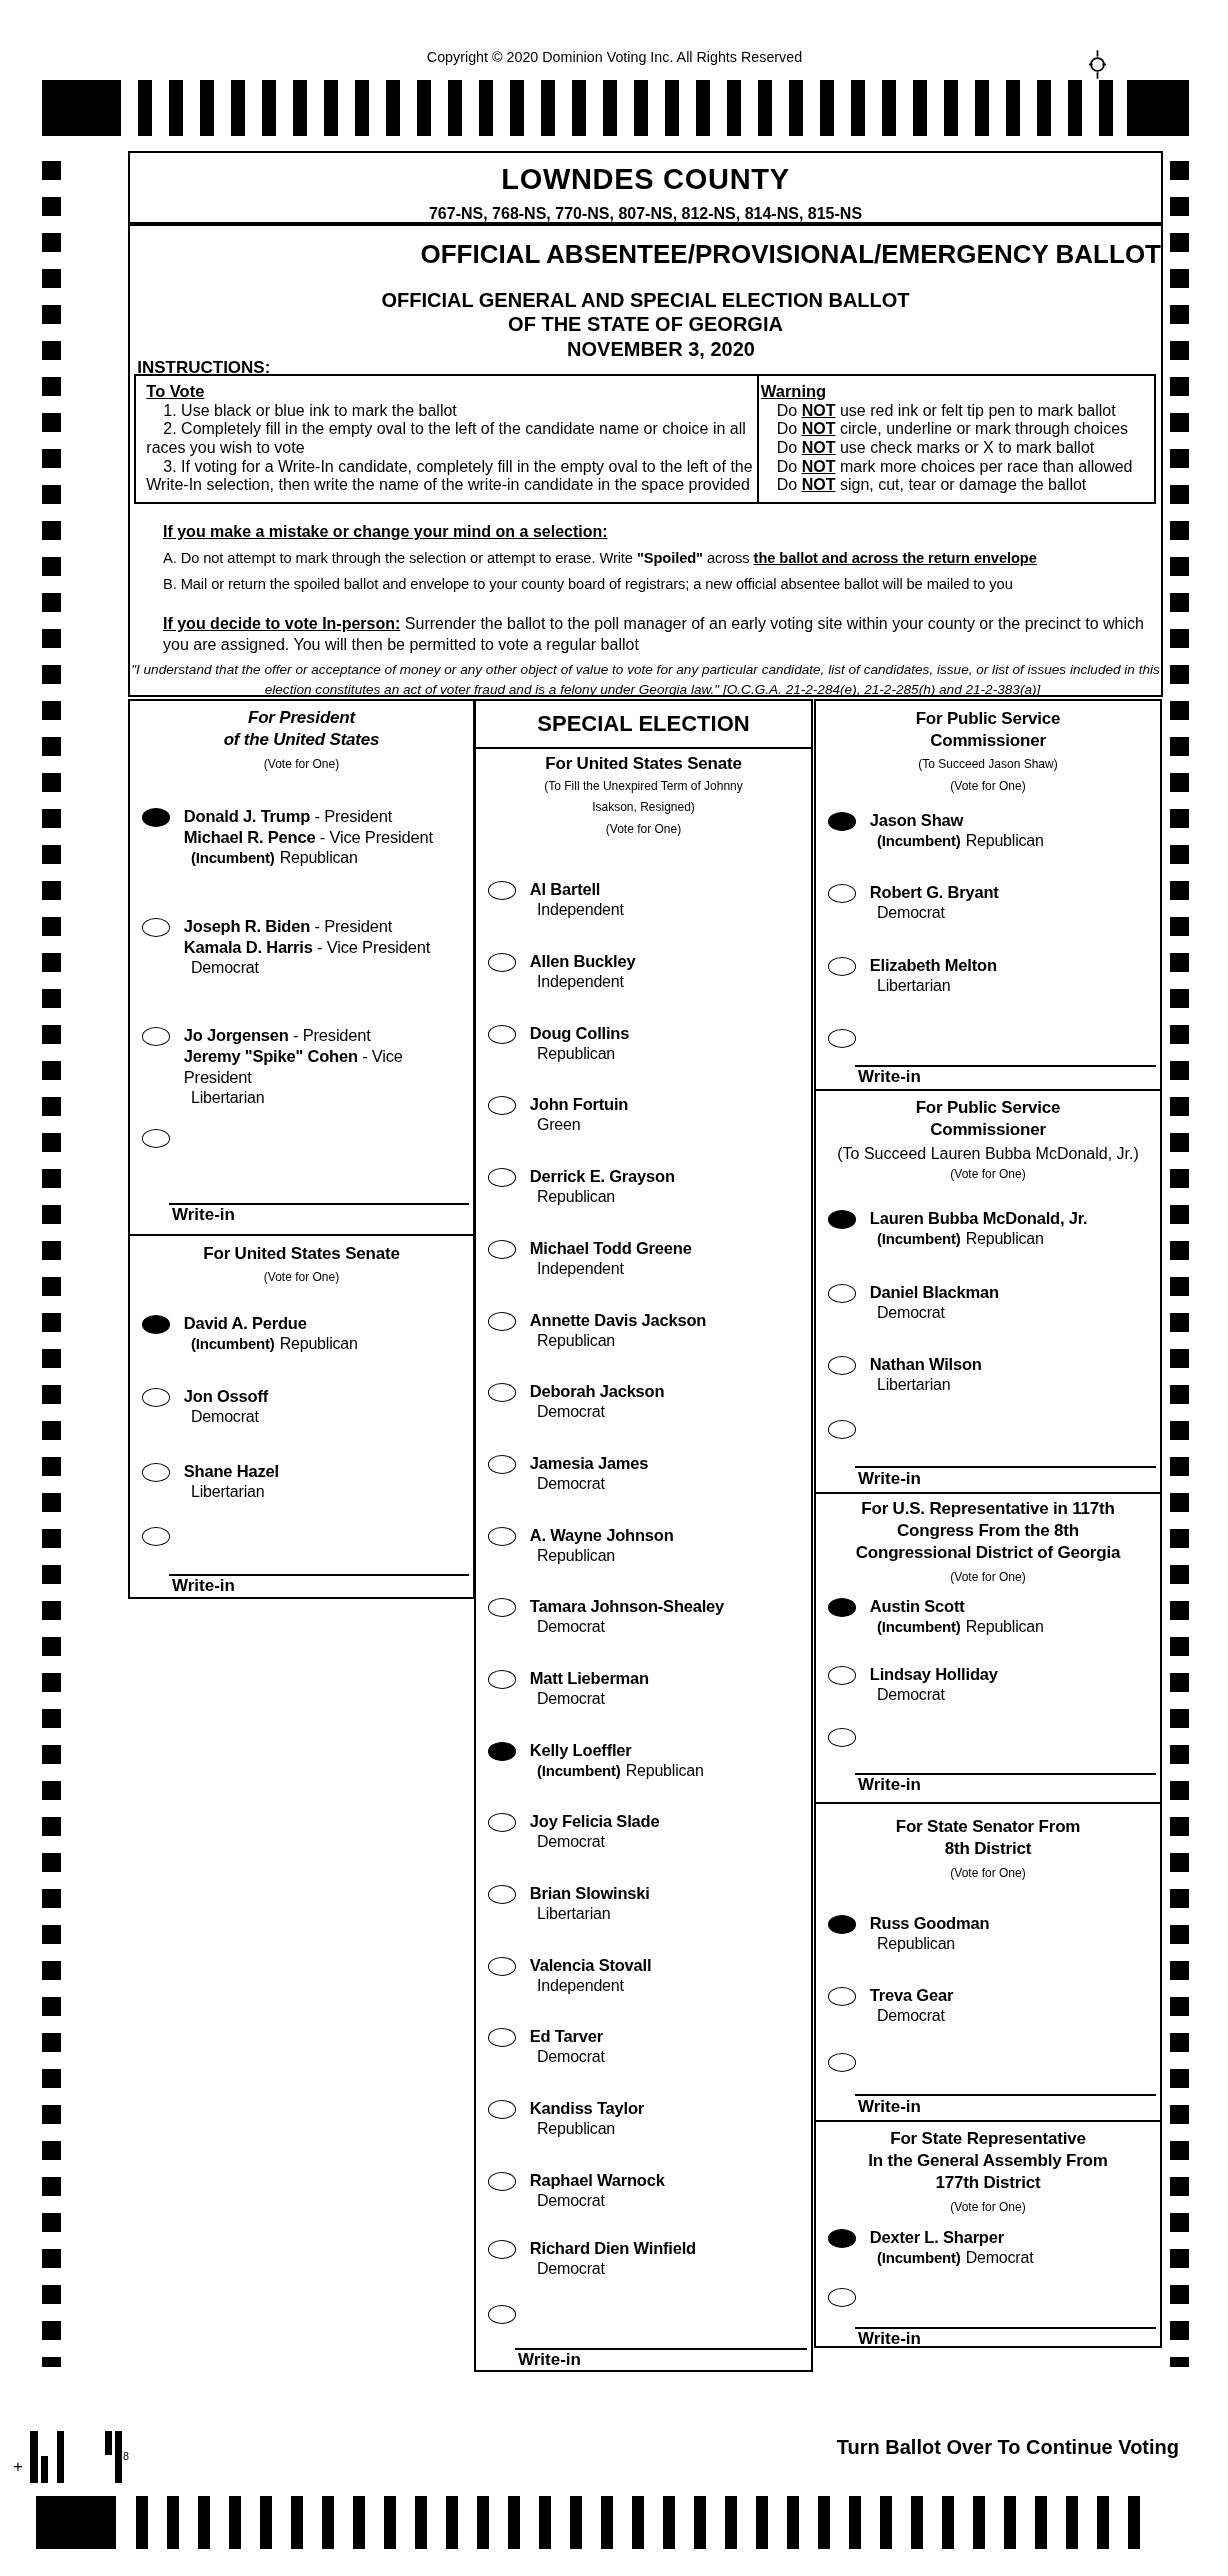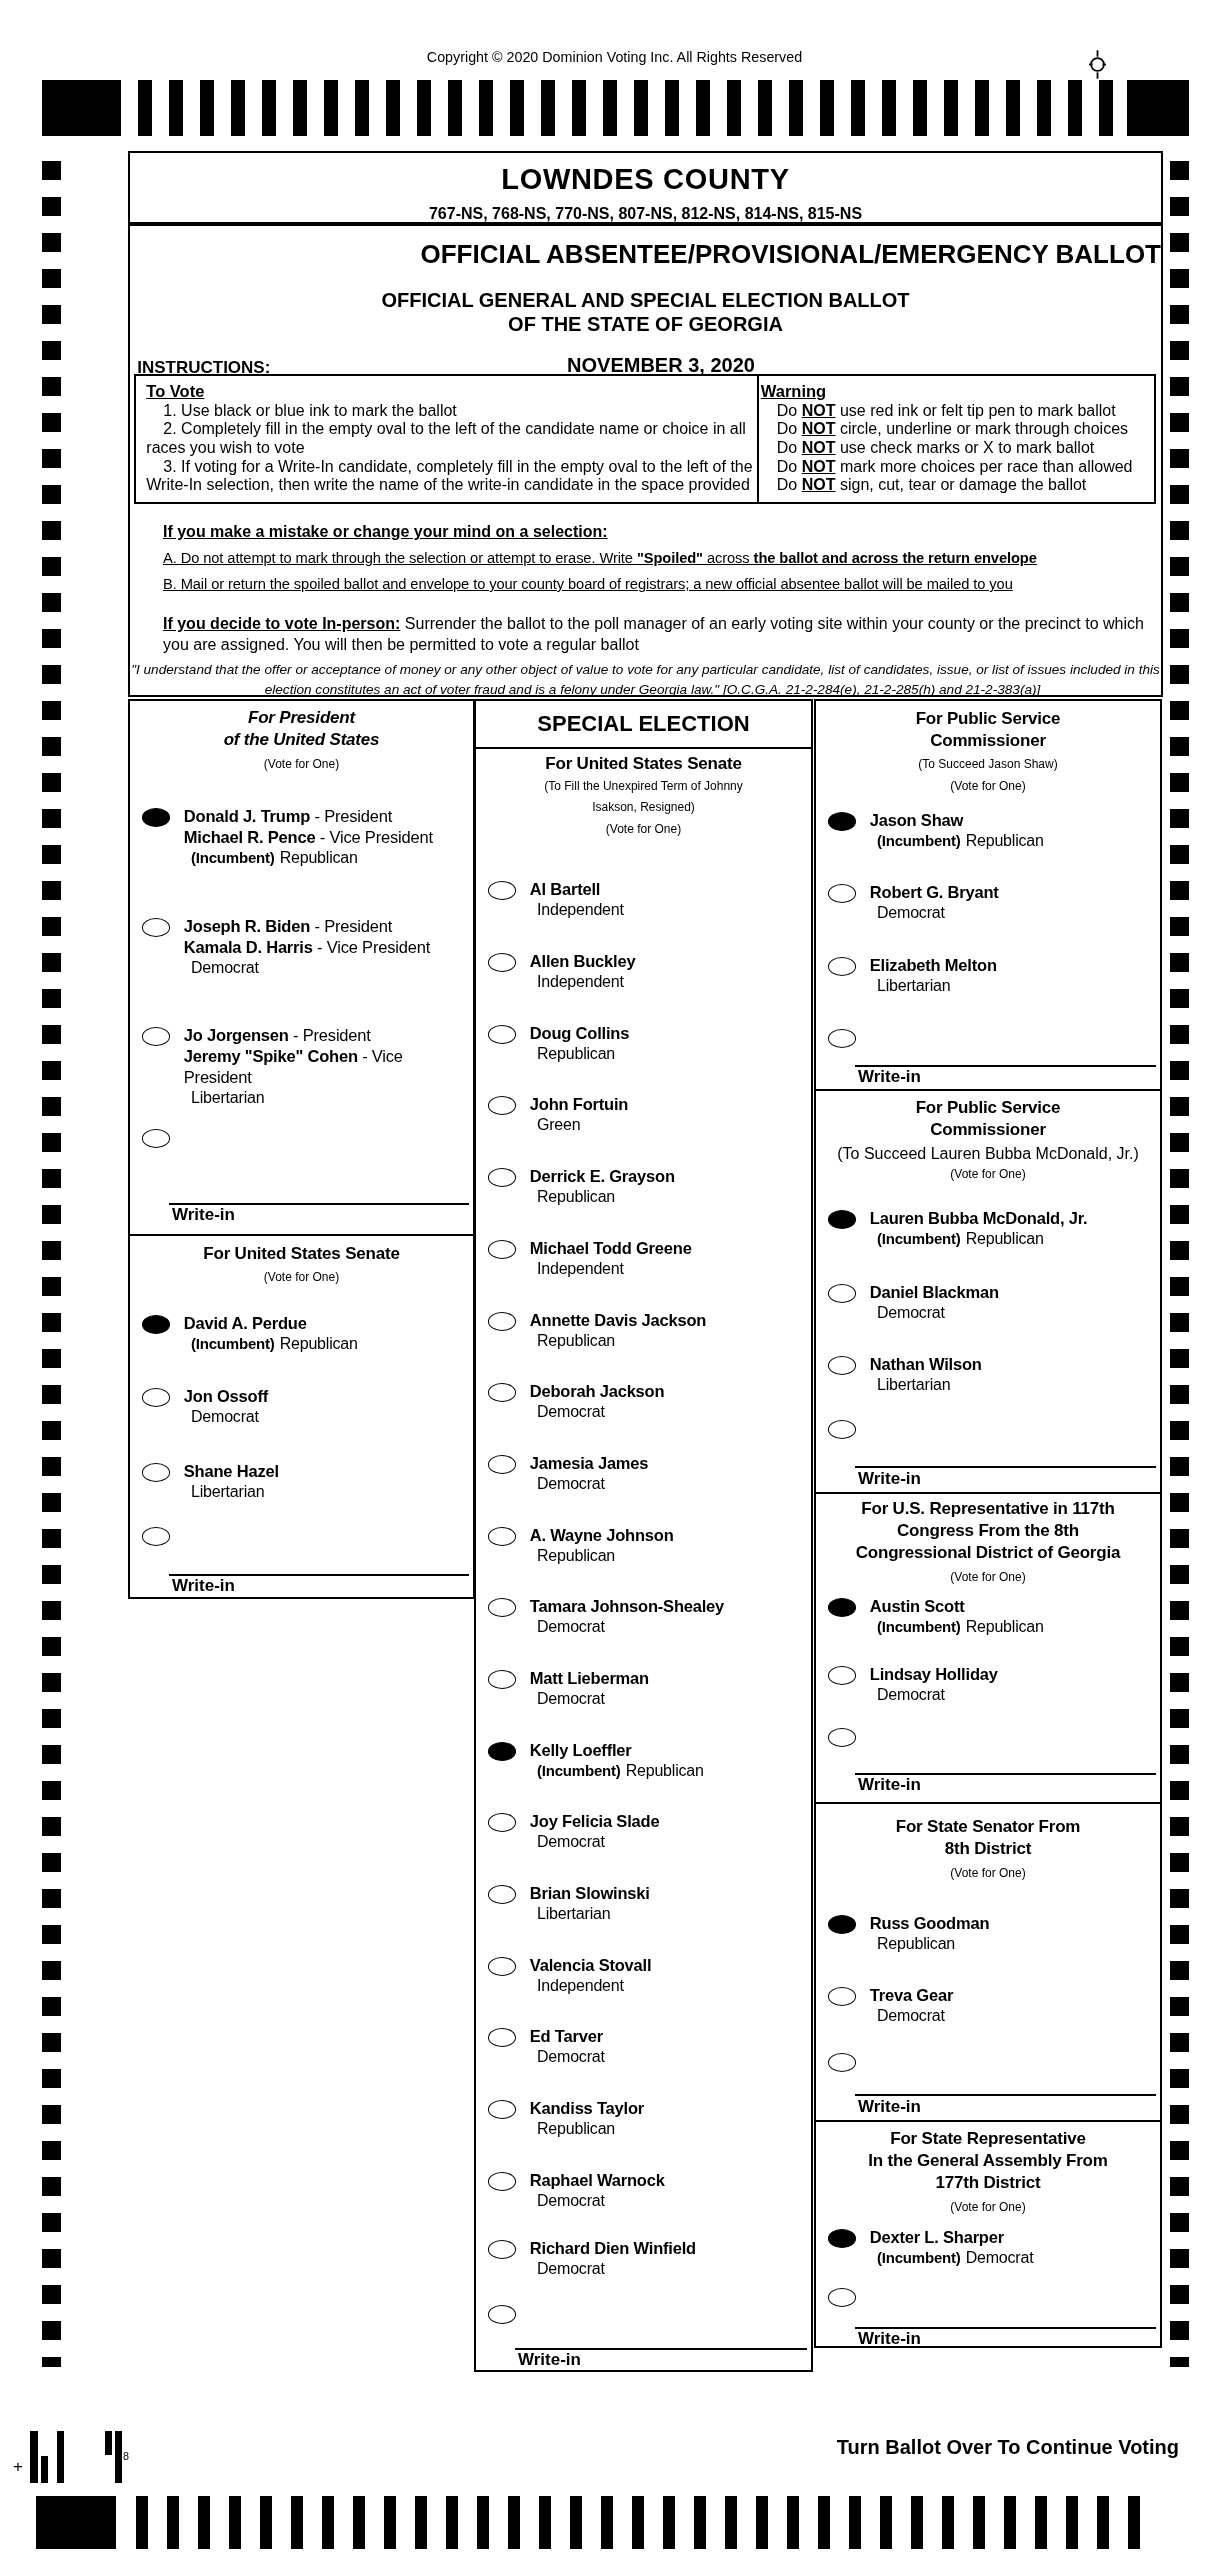--- a/index.html
+++ b/index.html
@@ -22,21 +22,21 @@
   .ballot-title{font-size:26px;}
   .elect{font-size:20px;}
   .instr-label{font-size:17px;text-decoration:underline;}
   .ibox{position:absolute;border:2.9px solid #000;box-sizing:border-box;}
   .icell{position:absolute;top:0;bottom:0;font-size:16px;line-height:18.6px;}
   .icell h4{margin:2.9px 0 1.4px 0;font-size:16.5px;text-decoration:underline;}
   .tvitem{text-indent:17px;}
   .witem{text-indent:16px;}
   .nt{font-weight:bold;text-decoration:underline;}
   .mtitle{font-size:16px;text-decoration:underline;font-weight:bold;}
-  .abline{font-size:14.7px;white-space:nowrap;letter-spacing:-0.1px;text-decoration:underline;}
+  .abline{font-size:14.7px;white-space:nowrap;letter-spacing:-0.1px;}
   .ipline{font-size:16px;width:995px;line-height:21px;}
   .ipt{font-weight:bold;text-decoration:underline;}
   .oath{font-size:13.6px;font-style:italic;line-height:20px;}
   .useg{text-decoration:underline;font-weight:bold;}
 
   
   .hdiv{position:absolute;left:0;right:0;border-top:2.2px solid #000;}
   .banner{position:absolute;top:0;left:0;right:0;height:46px;border-bottom:2.2px solid #000;
           text-align:center;font-size:22px;font-weight:bold;line-height:46px;}
   .ctitle{position:absolute;left:0;right:0;text-align:center;font-weight:bold;
@@ -81,21 +81,21 @@
 
   <div class="box" style="left:128px;top:151px;width:1035px;height:73px;text-align:center;">
     <div class="b county" style="margin-top:10px;">LOWNDES COUNTY</div>
     <div class="b precincts">767-NS, 768-NS, 770-NS, 807-NS, 812-NS, 814-NS, 815-NS</div>
   </div>
 
   <div class="box" style="left:128px;top:224px;width:1035px;height:473px;">
     <div class="abs ctr b ballot-title" style="top:13px;text-align:right;">OFFICIAL ABSENTEE/PROVISIONAL/EMERGENCY BALLOT</div>
     <div class="abs ctr b elect" style="top:63px;">OFFICIAL GENERAL AND SPECIAL ELECTION BALLOT</div>
     <div class="abs ctr b elect" style="top:87px;">OF THE STATE OF GEORGIA</div>
-    <div class="abs ctr b elect" style="top:128px;padding-left:31px;">NOVEMBER 3, 2020</div>
+    <div class="abs ctr b elect" style="top:112px;padding-left:31px;">NOVEMBER 3, 2020</div>
     <div class="abs b instr-label" style="left:7.2px;top:132px;">INSTRUCTIONS:</div>
 
     <div class="ibox" style="left:4.3px;top:148px;width:1022px;height:130px;">
       <div class="icell" style="left:0;width:611px;padding:2.9px 0 0 10px;border-right:2.2px solid #000;">
         <h4>To Vote</h4>
         <div class="tvitem">1. Use black or blue ink to mark the ballot</div>
         <div class="tvitem">2. Completely fill in the empty oval to the left of the candidate name or choice in all races you wish to vote</div>
         <div class="tvitem">3. If voting for a Write-In candidate, completely fill in the empty oval to the left of the Write-In selection, then write the name of the write-in candidate in the space provided</div>
       </div>
       <div class="icell" style="left:613px;right:0;padding:2.9px 0 0 11.5px;">

